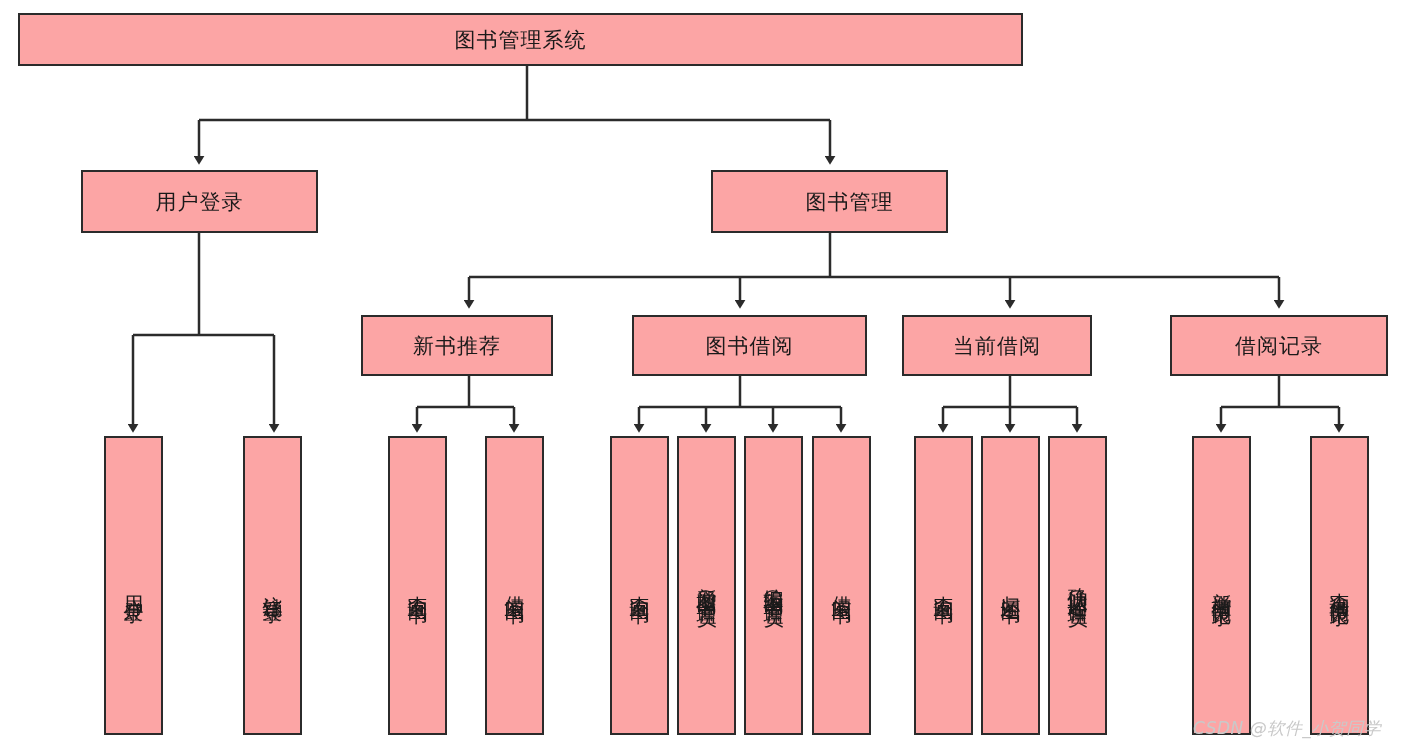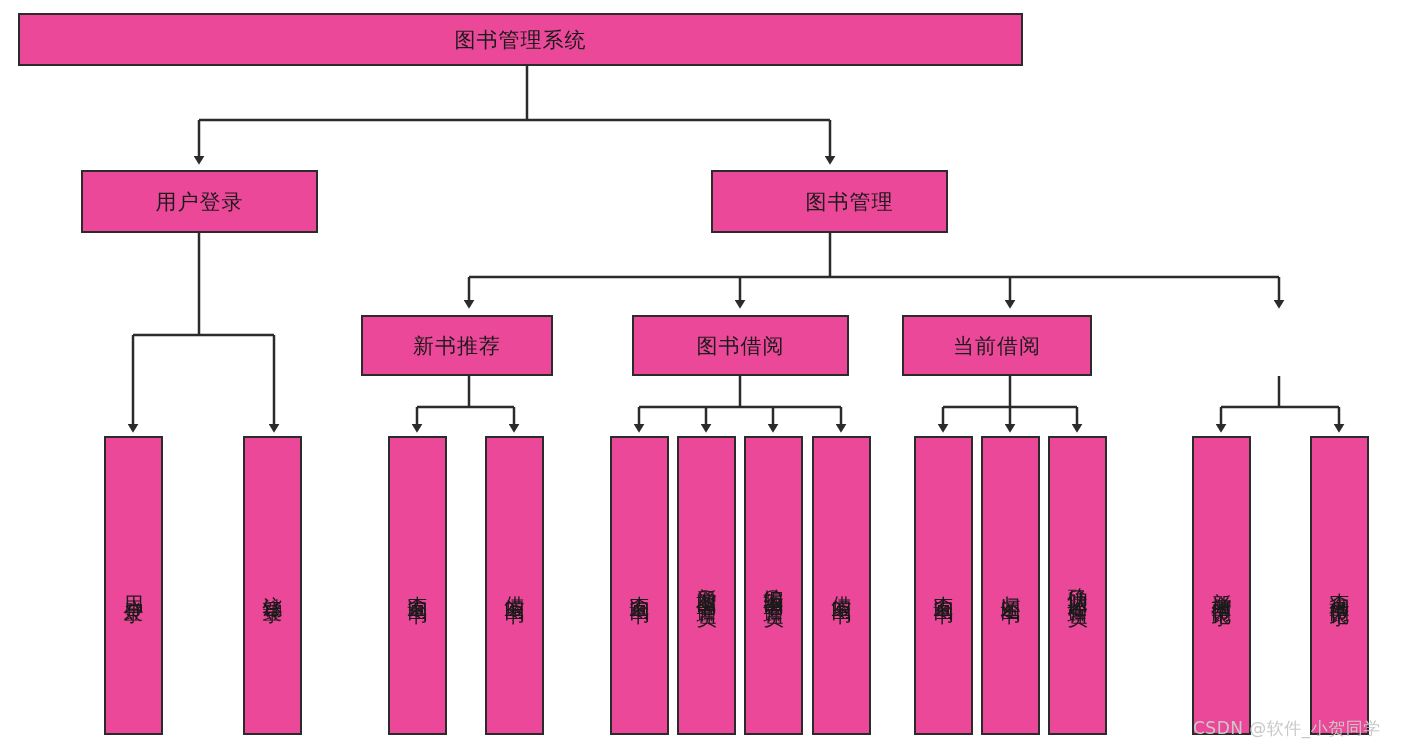--- a/index.html
+++ b/index.html
@@ -1,25 +1,25 @@
 <!DOCTYPE html>
 <html><head>
 <meta charset="utf-8">
 <style>
   html,body{margin:0;padding:0;background:#ffffff;}
   body{font-family:"DejaVu Sans","Liberation Sans",sans-serif;}
   #canvas{position:relative;width:1405px;height:747px;background:#ffffff;overflow:hidden;}
   svg#wires{position:absolute;left:0;top:0;width:1405px;height:747px;}
-  .node{position:absolute;box-sizing:border-box;border:2.5px solid #2b2b2b;background:#ec4899;
+  .node{position:absolute;box-sizing:border-box;border:2.5px solid #2b2b2b;background:#fca5a5;
         display:flex;align-items:center;justify-content:center;color:#1a1a1a;}
   .node.h{font-size:21px;letter-spacing:1px;}
   .node.v{writing-mode:vertical-rl;text-orientation:upright;font-size:20px;letter-spacing:3px;line-height:1.05;
           padding:6px 0;}
   .node.v span{display:block;}
-  .wm{position:absolute;color:#c9c9c9;font-size:17px;letter-spacing:.5px;white-space:nowrap;}
+  .wm{position:absolute;color:#c9c9c9;font-size:17px;letter-spacing:.5px;white-space:nowrap;font-style:italic;}
 </style>
 </head>
 <body>
 
 <div id="canvas">
 
   <svg id="wires" viewBox="0 0 1405 747">
     <defs>
       <marker id="ah" markerWidth="10" markerHeight="11" refX="2.2" refY="5.5" orient="auto" markerUnits="userSpaceOnUse">
         <path d="M0,0 L0,11 L9,5.5 z" fill="#2b2b2b"></path>
@@ -76,25 +76,28 @@
   <div class="node h" style="left:81px;top:170px;width:237px;height:63px;">
     <span>用户登录</span>
   </div>
   <div class="node h" style="left:711px;top:170px;width:237px;height:63px;padding-left:40px;">
     <span>图书管理</span>
   </div>
 
   <div class="node h" style="left:361px;top:315px;width:192px;height:61px;">
     <span>新书推荐</span>
   </div>
-  <div class="node h" style="left:632px;top:315px;width:217px;height:61px;">
+  <div class="node h" style="left:632px;top:315px;width:235px;height:61px;">
     <span>图书借阅</span>
   </div>
   <div class="node h" style="left:902px;top:315px;width:190px;height:61px;">
     <span>当前借阅</span>
+  </div>
+  <div class="node h" style="left:1170px;top:315px;width:218px;height:61px;">
+    <span>借阅记录</span>
   </div>
 
   <div class="node v" style="left:104px;top:436px;width:59px;height:299px;">
     <span>用户登录</span>
   </div>
   <div class="node v" style="left:243px;top:436px;width:59px;height:299px;">
     <span>注销登录</span>
   </div>
 
   <div class="node v" style="left:388px;top:436px;width:59px;height:299px;">

